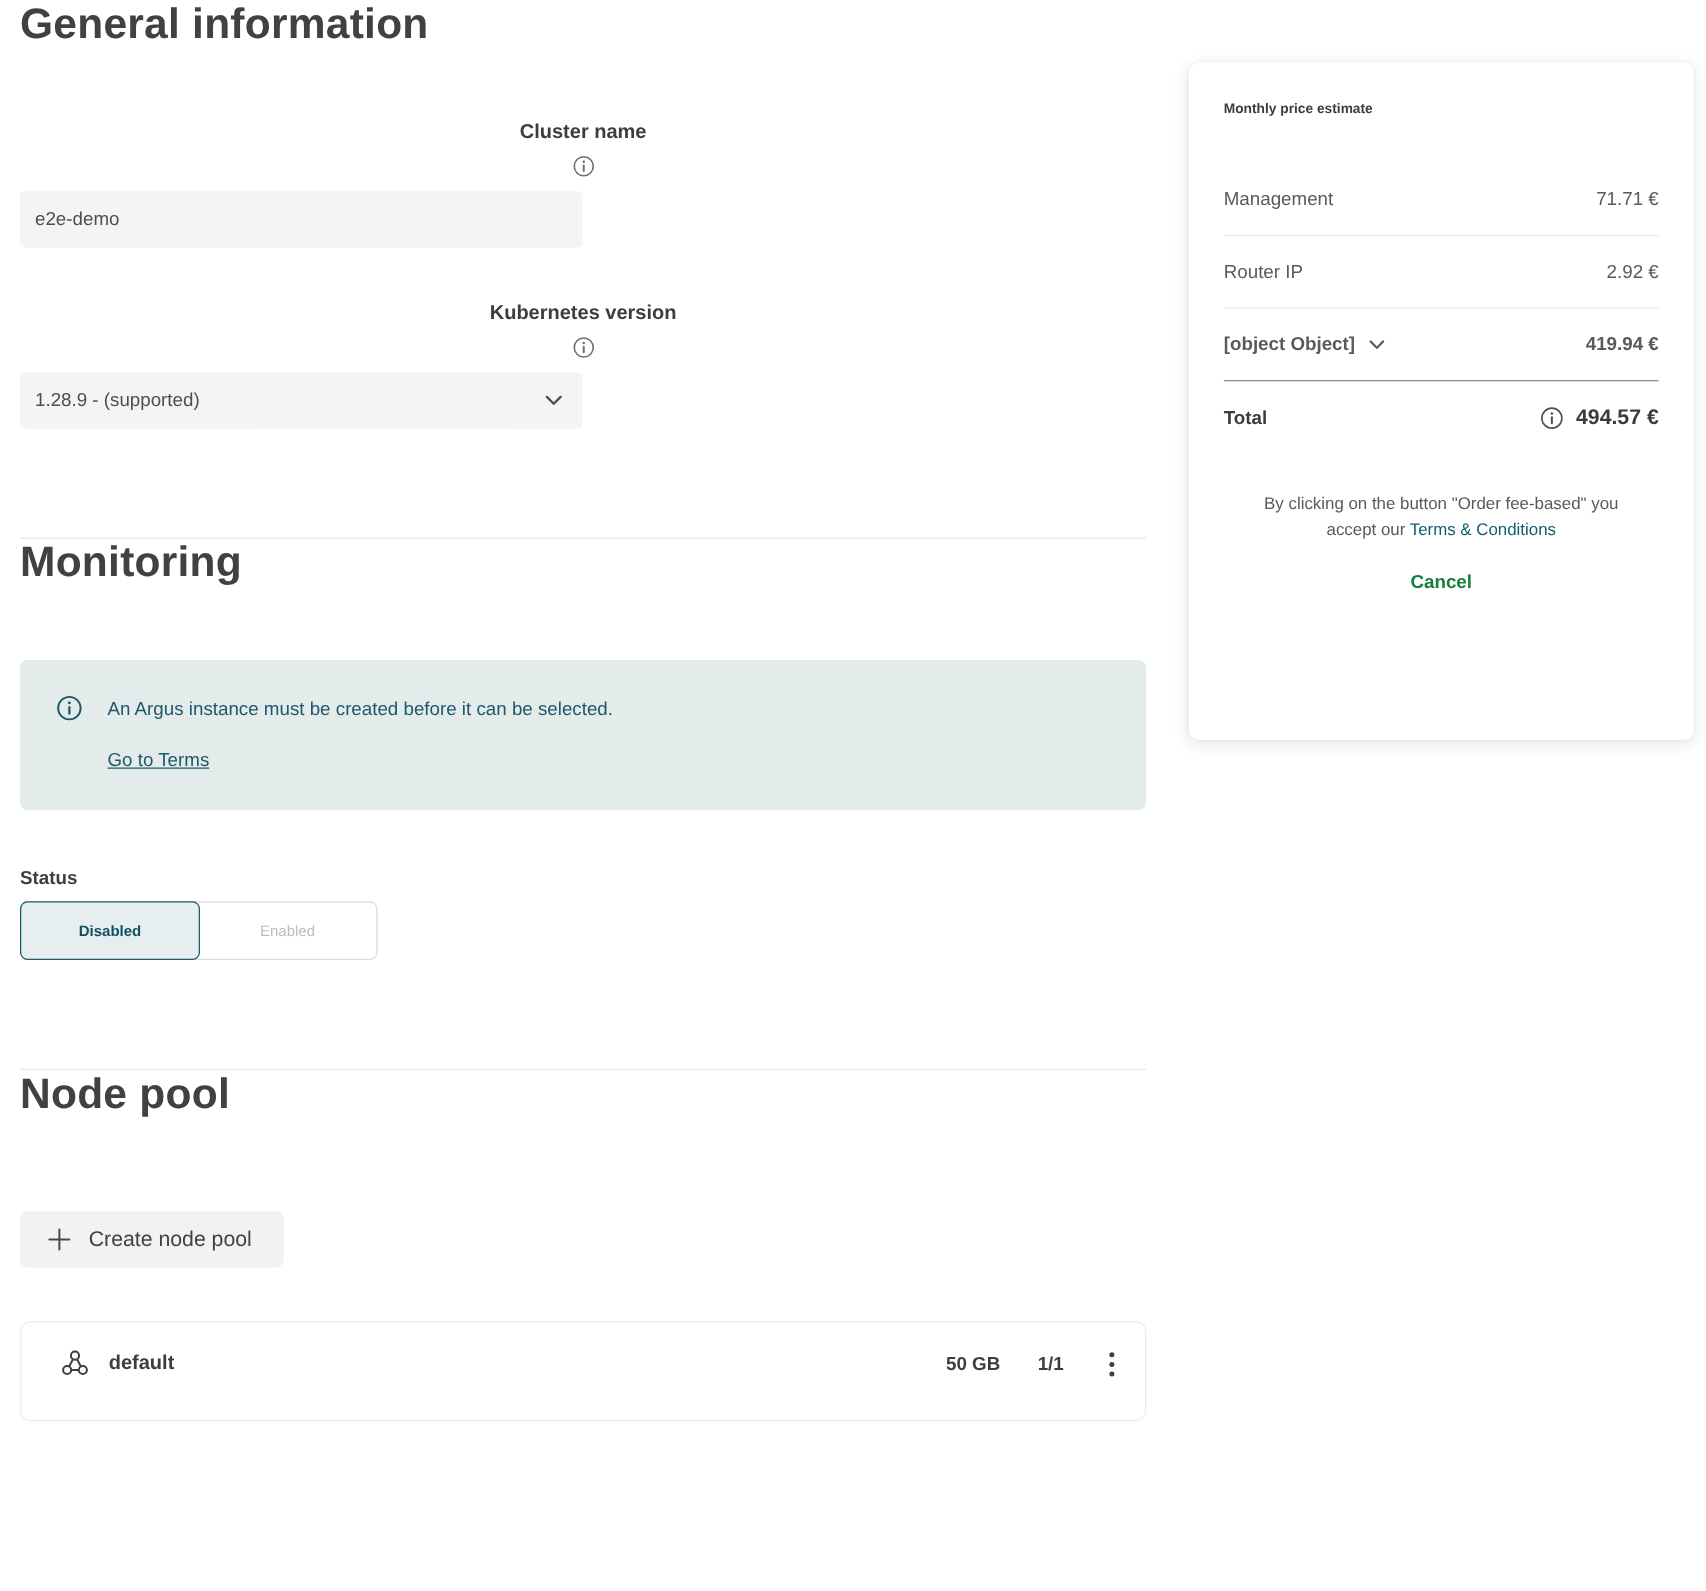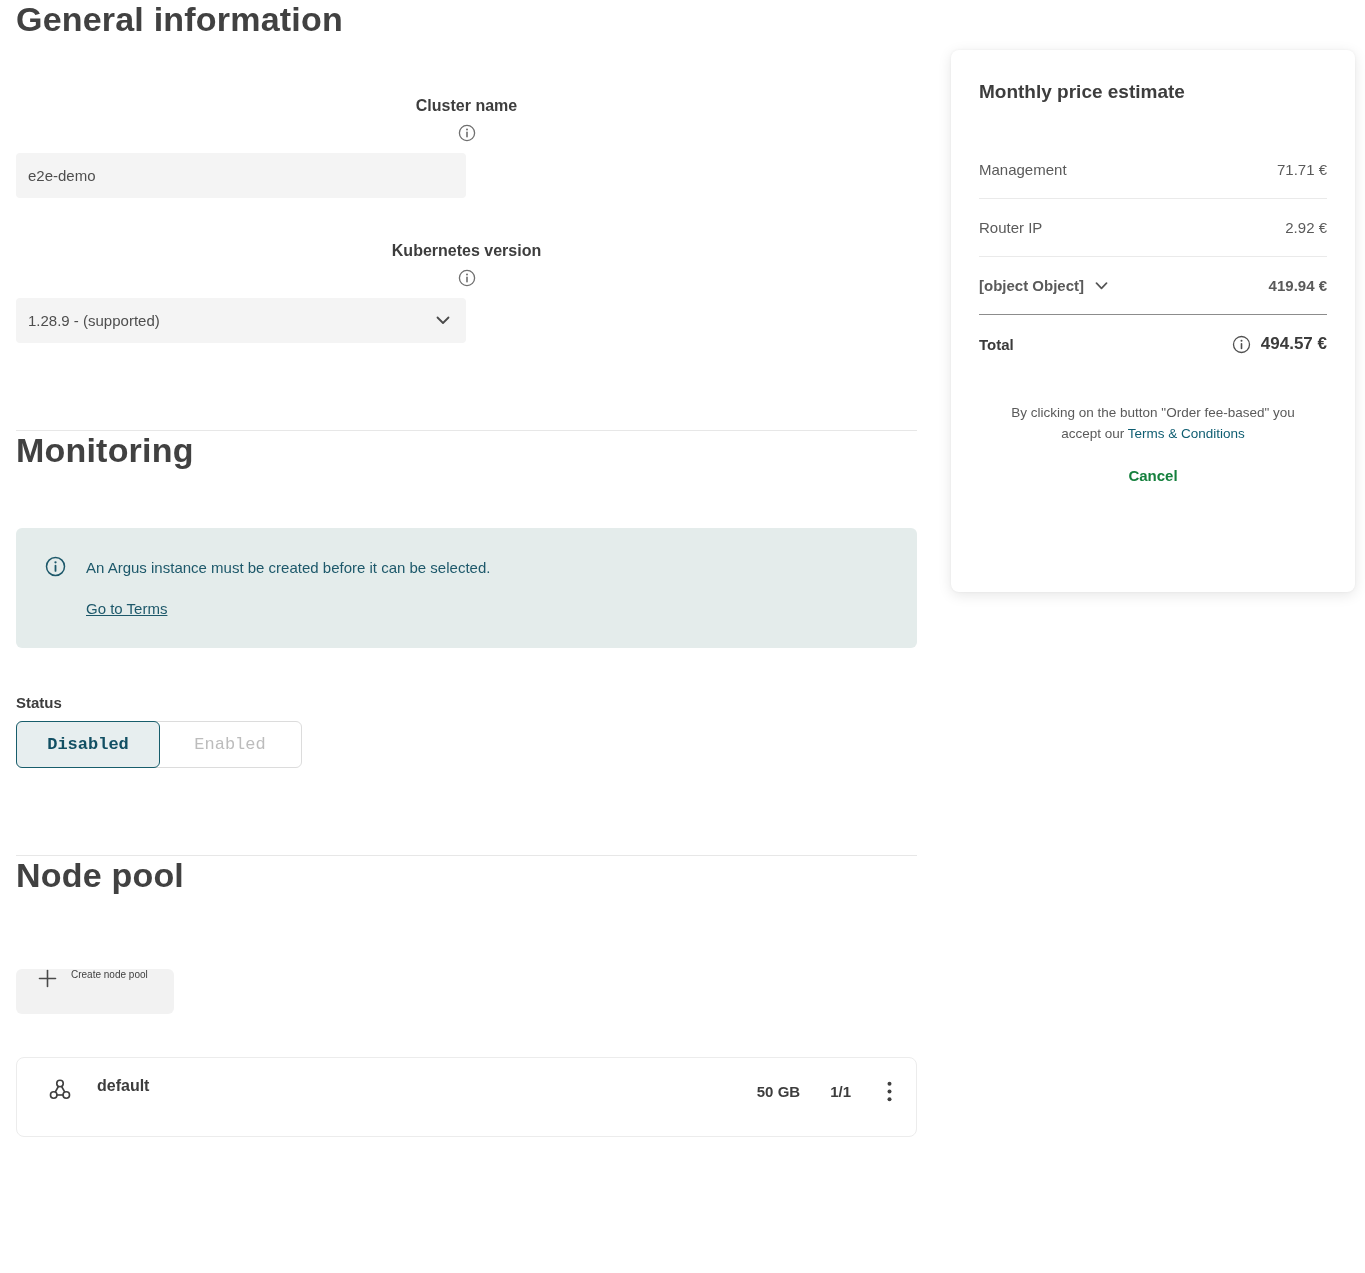--- a/index.html
+++ b/index.html
@@ -58,54 +58,54 @@
   }
 
   
   .status-label { margin-top:46px; font-size:15px; font-weight:700; color:#3d3d3d; }
   .toggle-group {
     margin-top:10px; display:inline-flex;
     border:1px solid #dcdcdc; border-radius:6px; background:#fff;
   }
   .toggle-btn {
     width:142px; height:45px; border:0; background:transparent;
-    font-family:Liberation Mono, monospace; font-size:17px; color:#bcbcbc; cursor:pointer;
+    font-family:Liberation Sans, sans-serif; font-size:12px; color:#bcbcbc; cursor:pointer;
     border-radius:6px;
   }
   .toggle-btn.selected {
     background:#e7eeef; color:#114f63; font-weight:700;
     border:1.5px solid #175d6b; margin:-1px; width:144px; height:47px;
   }
 
   
   .create-btn {
-    margin-top:74px; display:inline-flex; align-items:flex-start; gap:14px;
+    margin-top:74px; display:inline-flex; align-items:center; gap:14px;
     height:45px; padding:0 26px 0 22px; border:0; border-radius:6px;
-    background:#f2f2f2; font-family:inherit; font-size:10px; color:#414141;
+    background:#f2f2f2; font-family:inherit; font-size:17px; color:#414141;
     cursor:pointer;
   }
   .pool-row {
     margin-top:43px; width:100%; height:80px;
     border:1px solid #ececec; border-radius:8px; background:#fff;
     display:flex; align-items:flex-start; justify-content:space-between;
     padding:14px 18px 0 30px;
   }
-  .pool-left { display:flex; align-items:flex-start; gap:24px; height:28px; margin-top:5px;}
+  .pool-left { display:flex; align-items:center; gap:14px; height:28px; margin-top:5px;}
   .pool-name { font-size:16px; font-weight:700; color:#3d3d3d; }
   .pool-right { display:flex; align-items:center; gap:30px; height:28px; margin-top:5px;}
   .pool-size, .pool-count { font-size:15px; font-weight:700; color:#3d3d3d; }
   .kebab-btn { border:0; background:none; cursor:pointer; padding:4px 6px; display:flex; }
 
   
   .price-card {
     position:absolute; left:951px; top:50px; width:404px; height:542px;
     background:#fff; border-radius:8px; padding:28px;
     box-shadow:0 3px 14px rgba(0,0,0,0.10), 0 0 3px rgba(0,0,0,0.05);
   }
-  .price-title { margin:3px 0 0 0; font-size:19px; font-weight:700; color:#3d3d3d; }
+  .price-title { margin:3px 0 0 0; font-size:11px; font-weight:700; color:#3d3d3d; }
   .price-rows { margin-top:38px; }
   .price-row {
     display:flex; justify-content:space-between; align-items:center;
     padding:20px 0; border-bottom:1px solid #eaeaea;
     font-size:15px; color:#5a5a5a;
   }
   .price-row-label { display:flex; align-items:center; gap:11px; }
   .price-row.expand-row { border-bottom:1.5px solid #8c8c8c; cursor:pointer;font-weight:bold; }
   .total-row {
     display:flex; justify-content:space-between; align-items:center;

